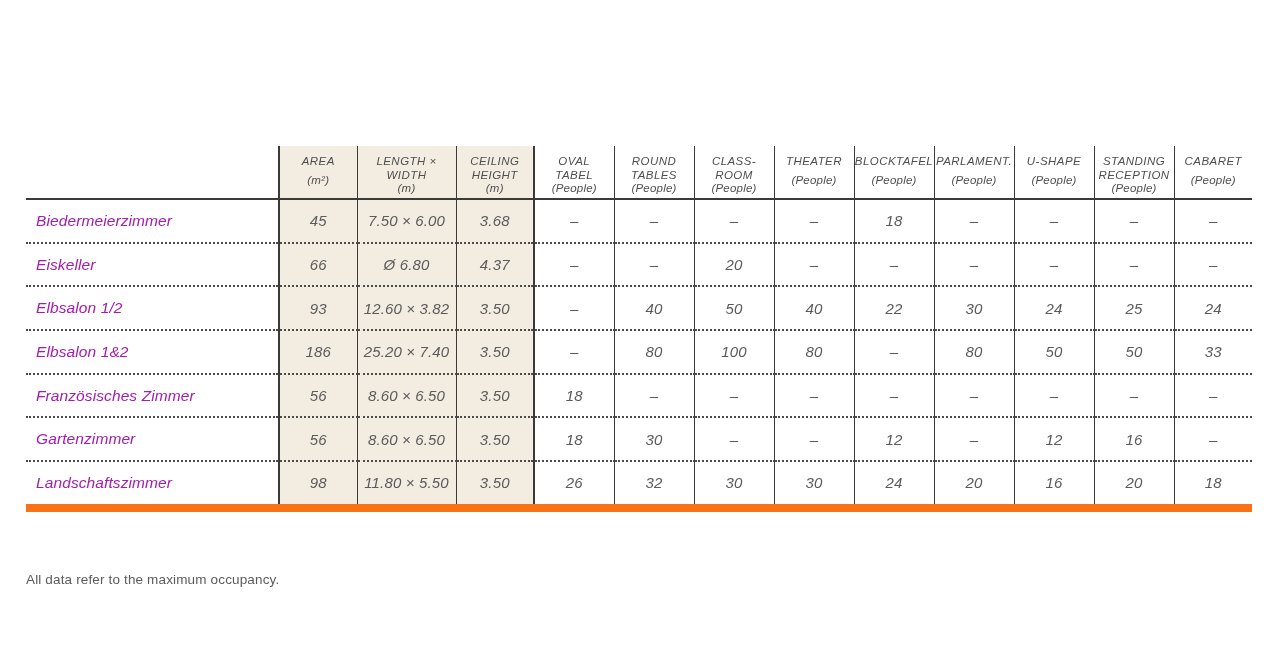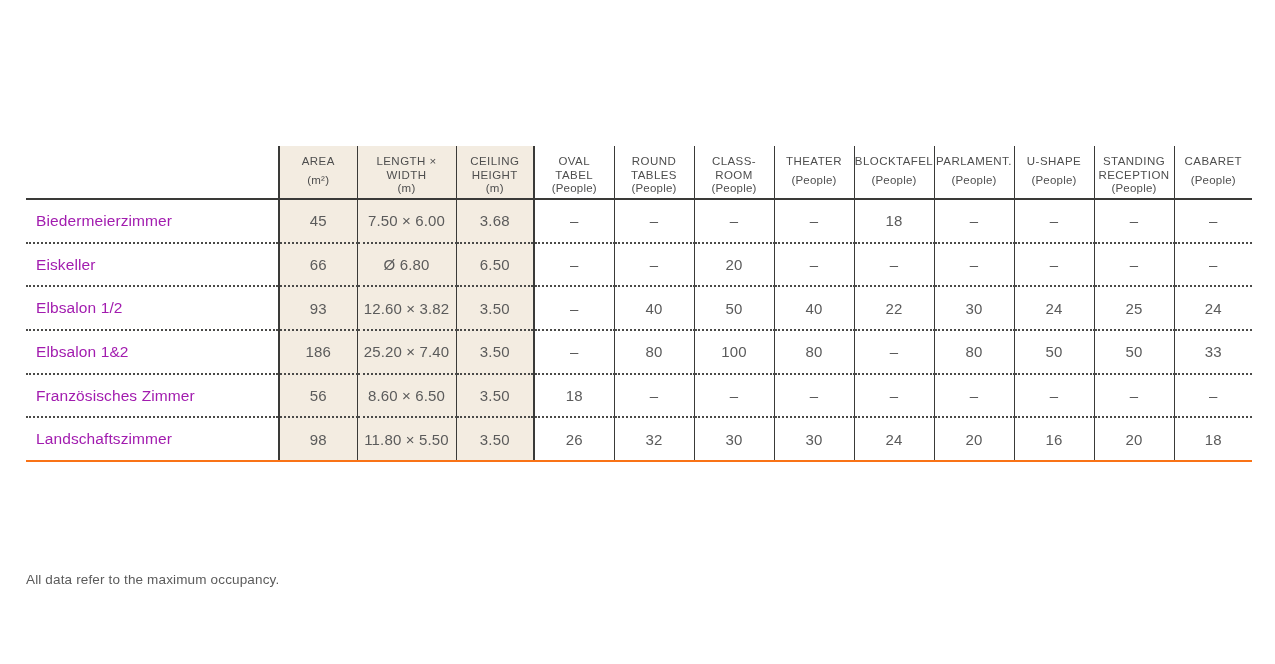--- a/index.html
+++ b/index.html
@@ -21,20 +21,21 @@
     position: absolute;
     left: 26px;
     top: 146px;
     width: 1226px;
   }
 
   table.capacity {
     border-collapse: collapse;
     table-layout: fixed;
     width: 1226px;
+    font-style: italic;
   }
 
   
   thead th {
     vertical-align: top;
     padding: 0;
     font-weight: normal;
     border-bottom: 2px solid #3a3a38;
   }
   thead th .hd {
@@ -69,21 +70,21 @@
   tbody td {
     padding: 0;
     height: 41.7px;
     text-align: center;
     font-size: 15px;
     letter-spacing: 0.15px;
     color: #5b5b5b;
     border-bottom: 2px dotted #4a4a48;
   }
   tbody tr:last-child td {
-    border-bottom: 2px solid #f97316;
+    border-bottom: 8px solid #f97316;
   }
   td.room {
     text-align: left;
     padding-left: 10px;
     font-size: 15.5px;
     letter-spacing: 0.1px;
     color: #a21caf;
   }
 
   
@@ -221,21 +222,21 @@
           <td class="vsep-thin">18</td>
           <td class="vsep-thin">–</td>
           <td class="vsep-thin">–</td>
           <td class="vsep-thin">–</td>
           <td class="vsep-thin">–</td>
         </tr>
         <tr>
           <td class="room">Eiskeller</td>
           <td class="tint vsep-left">66</td>
           <td class="tint vsep-thin">Ø 6.80</td>
-          <td class="tint vsep-thin">6.50</td>
+          <td class="tint vsep-thin">4.37</td>
           <td class="vsep-left">–</td>
           <td class="vsep-thin">–</td>
           <td class="vsep-thin">20</td>
           <td class="vsep-thin">–</td>
           <td class="vsep-thin">–</td>
           <td class="vsep-thin">–</td>
           <td class="vsep-thin">–</td>
           <td class="vsep-thin">–</td>
           <td class="vsep-thin">–</td>
         </tr>
@@ -278,20 +279,35 @@
           <td class="vsep-thin">–</td>
           <td class="vsep-thin">–</td>
           <td class="vsep-thin">–</td>
           <td class="vsep-thin">–</td>
           <td class="vsep-thin">–</td>
           <td class="vsep-thin">–</td>
           <td class="vsep-thin">–</td>
           <td class="vsep-thin">–</td>
         </tr>
         <tr>
+          <td class="room">Gartenzimmer</td>
+          <td class="tint vsep-left">56</td>
+          <td class="tint vsep-thin">8.60 × 6.50</td>
+          <td class="tint vsep-thin">3.50</td>
+          <td class="vsep-left">18</td>
+          <td class="vsep-thin">30</td>
+          <td class="vsep-thin">–</td>
+          <td class="vsep-thin">–</td>
+          <td class="vsep-thin">12</td>
+          <td class="vsep-thin">–</td>
+          <td class="vsep-thin">12</td>
+          <td class="vsep-thin">16</td>
+          <td class="vsep-thin">–</td>
+        </tr>
+        <tr>
           <td class="room">Landschaftszimmer</td>
           <td class="tint vsep-left">98</td>
           <td class="tint vsep-thin">11.80 × 5.50</td>
           <td class="tint vsep-thin">3.50</td>
           <td class="vsep-left">26</td>
           <td class="vsep-thin">32</td>
           <td class="vsep-thin">30</td>
           <td class="vsep-thin">30</td>
           <td class="vsep-thin">24</td>
           <td class="vsep-thin">20</td>

